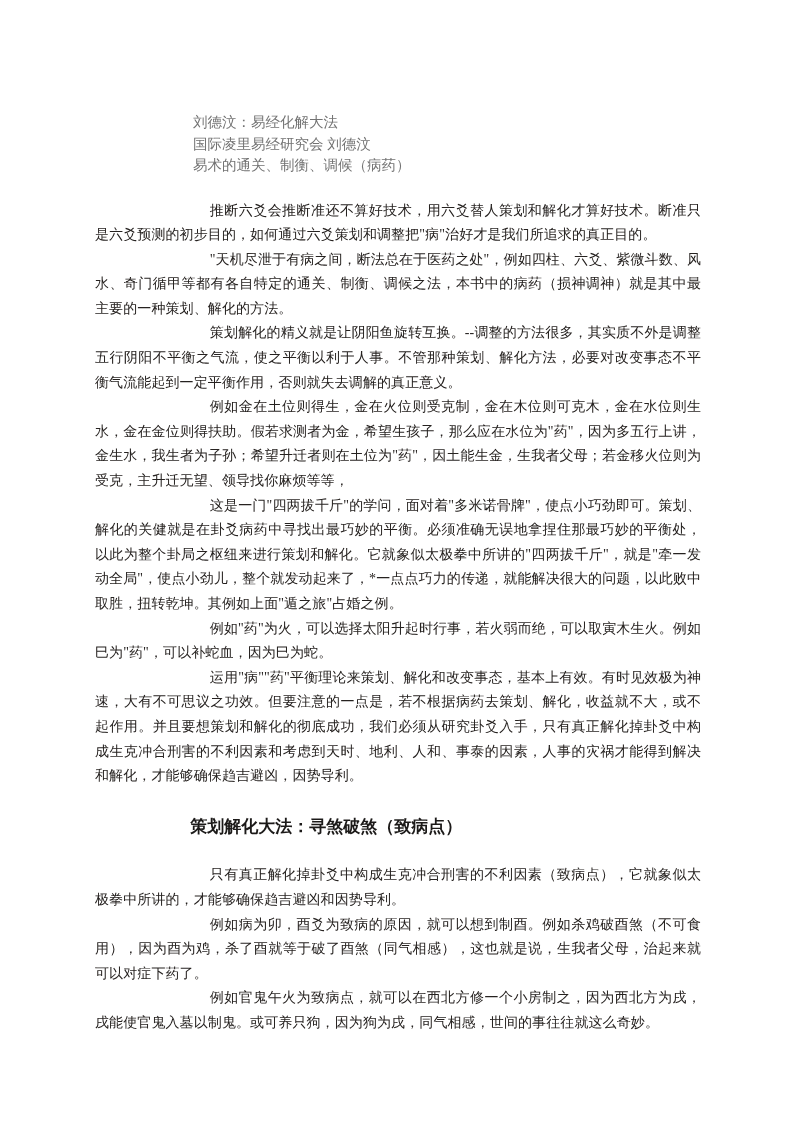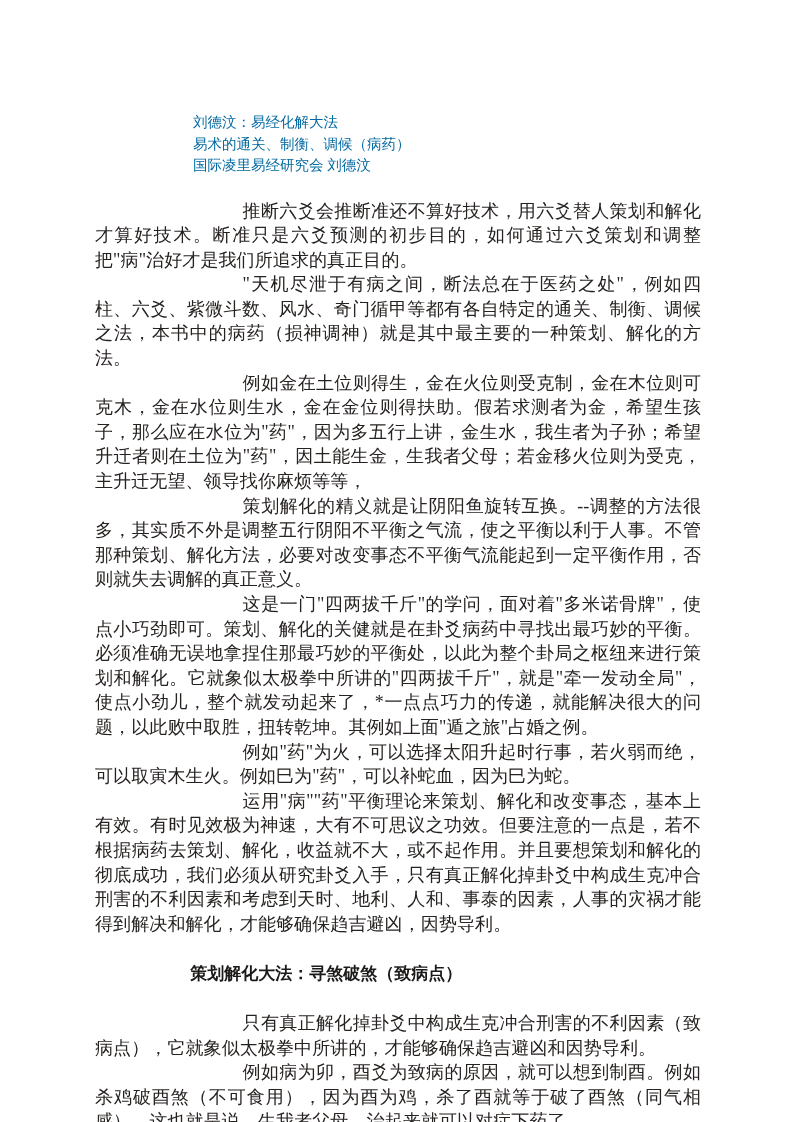--- a/index.html
+++ b/index.html
@@ -26,31 +26,31 @@
   .content {
     position: absolute;
     left: 95px;
     top: 112px;
     width: 606px;
   }
   .header-block {
     margin-left: 98px;
     font-size: 14.5px;
     line-height: 21.5px;
-    color: #0369a1;
+    color: #737373;
   }
   .header-line {
     white-space: pre;
   }
   .body-block {
     margin-top: 22px;
   }
   p.para {
     margin: 0;
-    font-size: 18px;
+    font-size: 14px;
     line-height: 24.6px;
     text-align: justify;
     text-justify: inter-character;
     text-indent: 8.2em;
     color: #262220;
     letter-spacing: 0.1px;
   }
   .section-heading {
     margin: 26px 0 0 0;
     font-size: 17px;
@@ -64,29 +64,29 @@
   }
 </style>
 </head>
 <body>
 
 <div class="page">
   <div class="content">
 
     <div class="header-block">
       <div class="header-line">刘德汶：易经化解大法</div>
+      <div class="header-line">国际凌里易经研究会 刘德汶</div>
       <div class="header-line">易术的通关、制衡、调候（病药）</div>
-      <div class="header-line">国际凌里易经研究会 刘德汶</div>
     </div>
 
     <div class="body-block">
       <p class="para">推断六爻会推断准还不算好技术，用六爻替人策划和解化才算好技术。断准只是六爻预测的初步目的，如何通过六爻策划和调整把"病"治好才是我们所追求的真正目的。</p>
       <p class="para">"天机尽泄于有病之间，断法总在于医药之处"，例如四柱、六爻、紫微斗数、风水、奇门循甲等都有各自特定的通关、制衡、调候之法，本书中的病药（损神调神）就是其中最主要的一种策划、解化的方法。</p>
+      <p class="para">策划解化的精义就是让阴阳鱼旋转互换。--调整的方法很多，其实质不外是调整五行阴阳不平衡之气流，使之平衡以利于人事。不管那种策划、解化方法，必要对改变事态不平衡气流能起到一定平衡作用，否则就失去调解的真正意义。</p>
       <p class="para">例如金在土位则得生，金在火位则受克制，金在木位则可克木，金在水位则生水，金在金位则得扶助。假若求测者为金，希望生孩子，那么应在水位为"药"，因为多五行上讲，金生水，我生者为子孙；希望升迁者则在土位为"药"，因土能生金，生我者父母；若金移火位则为受克，主升迁无望、领导找你麻烦等等，</p>
-      <p class="para">策划解化的精义就是让阴阳鱼旋转互换。--调整的方法很多，其实质不外是调整五行阴阳不平衡之气流，使之平衡以利于人事。不管那种策划、解化方法，必要对改变事态不平衡气流能起到一定平衡作用，否则就失去调解的真正意义。</p>
       <p class="para">这是一门"四两拔千斤"的学问，面对着"多米诺骨牌"，使点小巧劲即可。策划、解化的关健就是在卦爻病药中寻找出最巧妙的平衡。必须准确无误地拿捏住那最巧妙的平衡处，以此为整个卦局之枢纽来进行策划和解化。它就象似太极拳中所讲的"四两拔千斤"，就是"牵一发动全局"，使点小劲儿，整个就发动起来了，*一点点巧力的传递，就能解决很大的问题，以此败中取胜，扭转乾坤。其例如上面"遁之旅"占婚之例。</p>
       <p class="para">例如"药"为火，可以选择太阳升起时行事，若火弱而绝，可以取寅木生火。例如巳为"药"，可以补蛇血，因为巳为蛇。</p>
       <p class="para">运用"病""药"平衡理论来策划、解化和改变事态，基本上有效。有时见效极为神速，大有不可思议之功效。但要注意的一点是，若不根据病药去策划、解化，收益就不大，或不起作用。并且要想策划和解化的彻底成功，我们必须从研究卦爻入手，只有真正解化掉卦爻中构成生克冲合刑害的不利因素和考虑到天时、地利、人和、事泰的因素，人事的灾祸才能得到解决和解化，才能够确保趋吉避凶，因势导利。</p>
 
       <p class="section-heading">策划解化大法：寻煞破煞（致病点）</p>
       <div class="gap-after-heading"></div>
 
       <p class="para">只有真正解化掉卦爻中构成生克冲合刑害的不利因素（致病点），它就象似太极拳中所讲的，才能够确保趋吉避凶和因势导利。</p>
       <p class="para">例如病为卯，酉爻为致病的原因，就可以想到制酉。例如杀鸡破酉煞（不可食用），因为酉为鸡，杀了酉就等于破了酉煞（同气相感），这也就是说，生我者父母，治起来就可以对症下药了。</p>
       <p class="para">例如官鬼午火为致病点，就可以在西北方修一个小房制之，因为西北方为戌，戌能使官鬼入墓以制鬼。或可养只狗，因为狗为戌，同气相感，世间的事往往就这么奇妙。</p>

